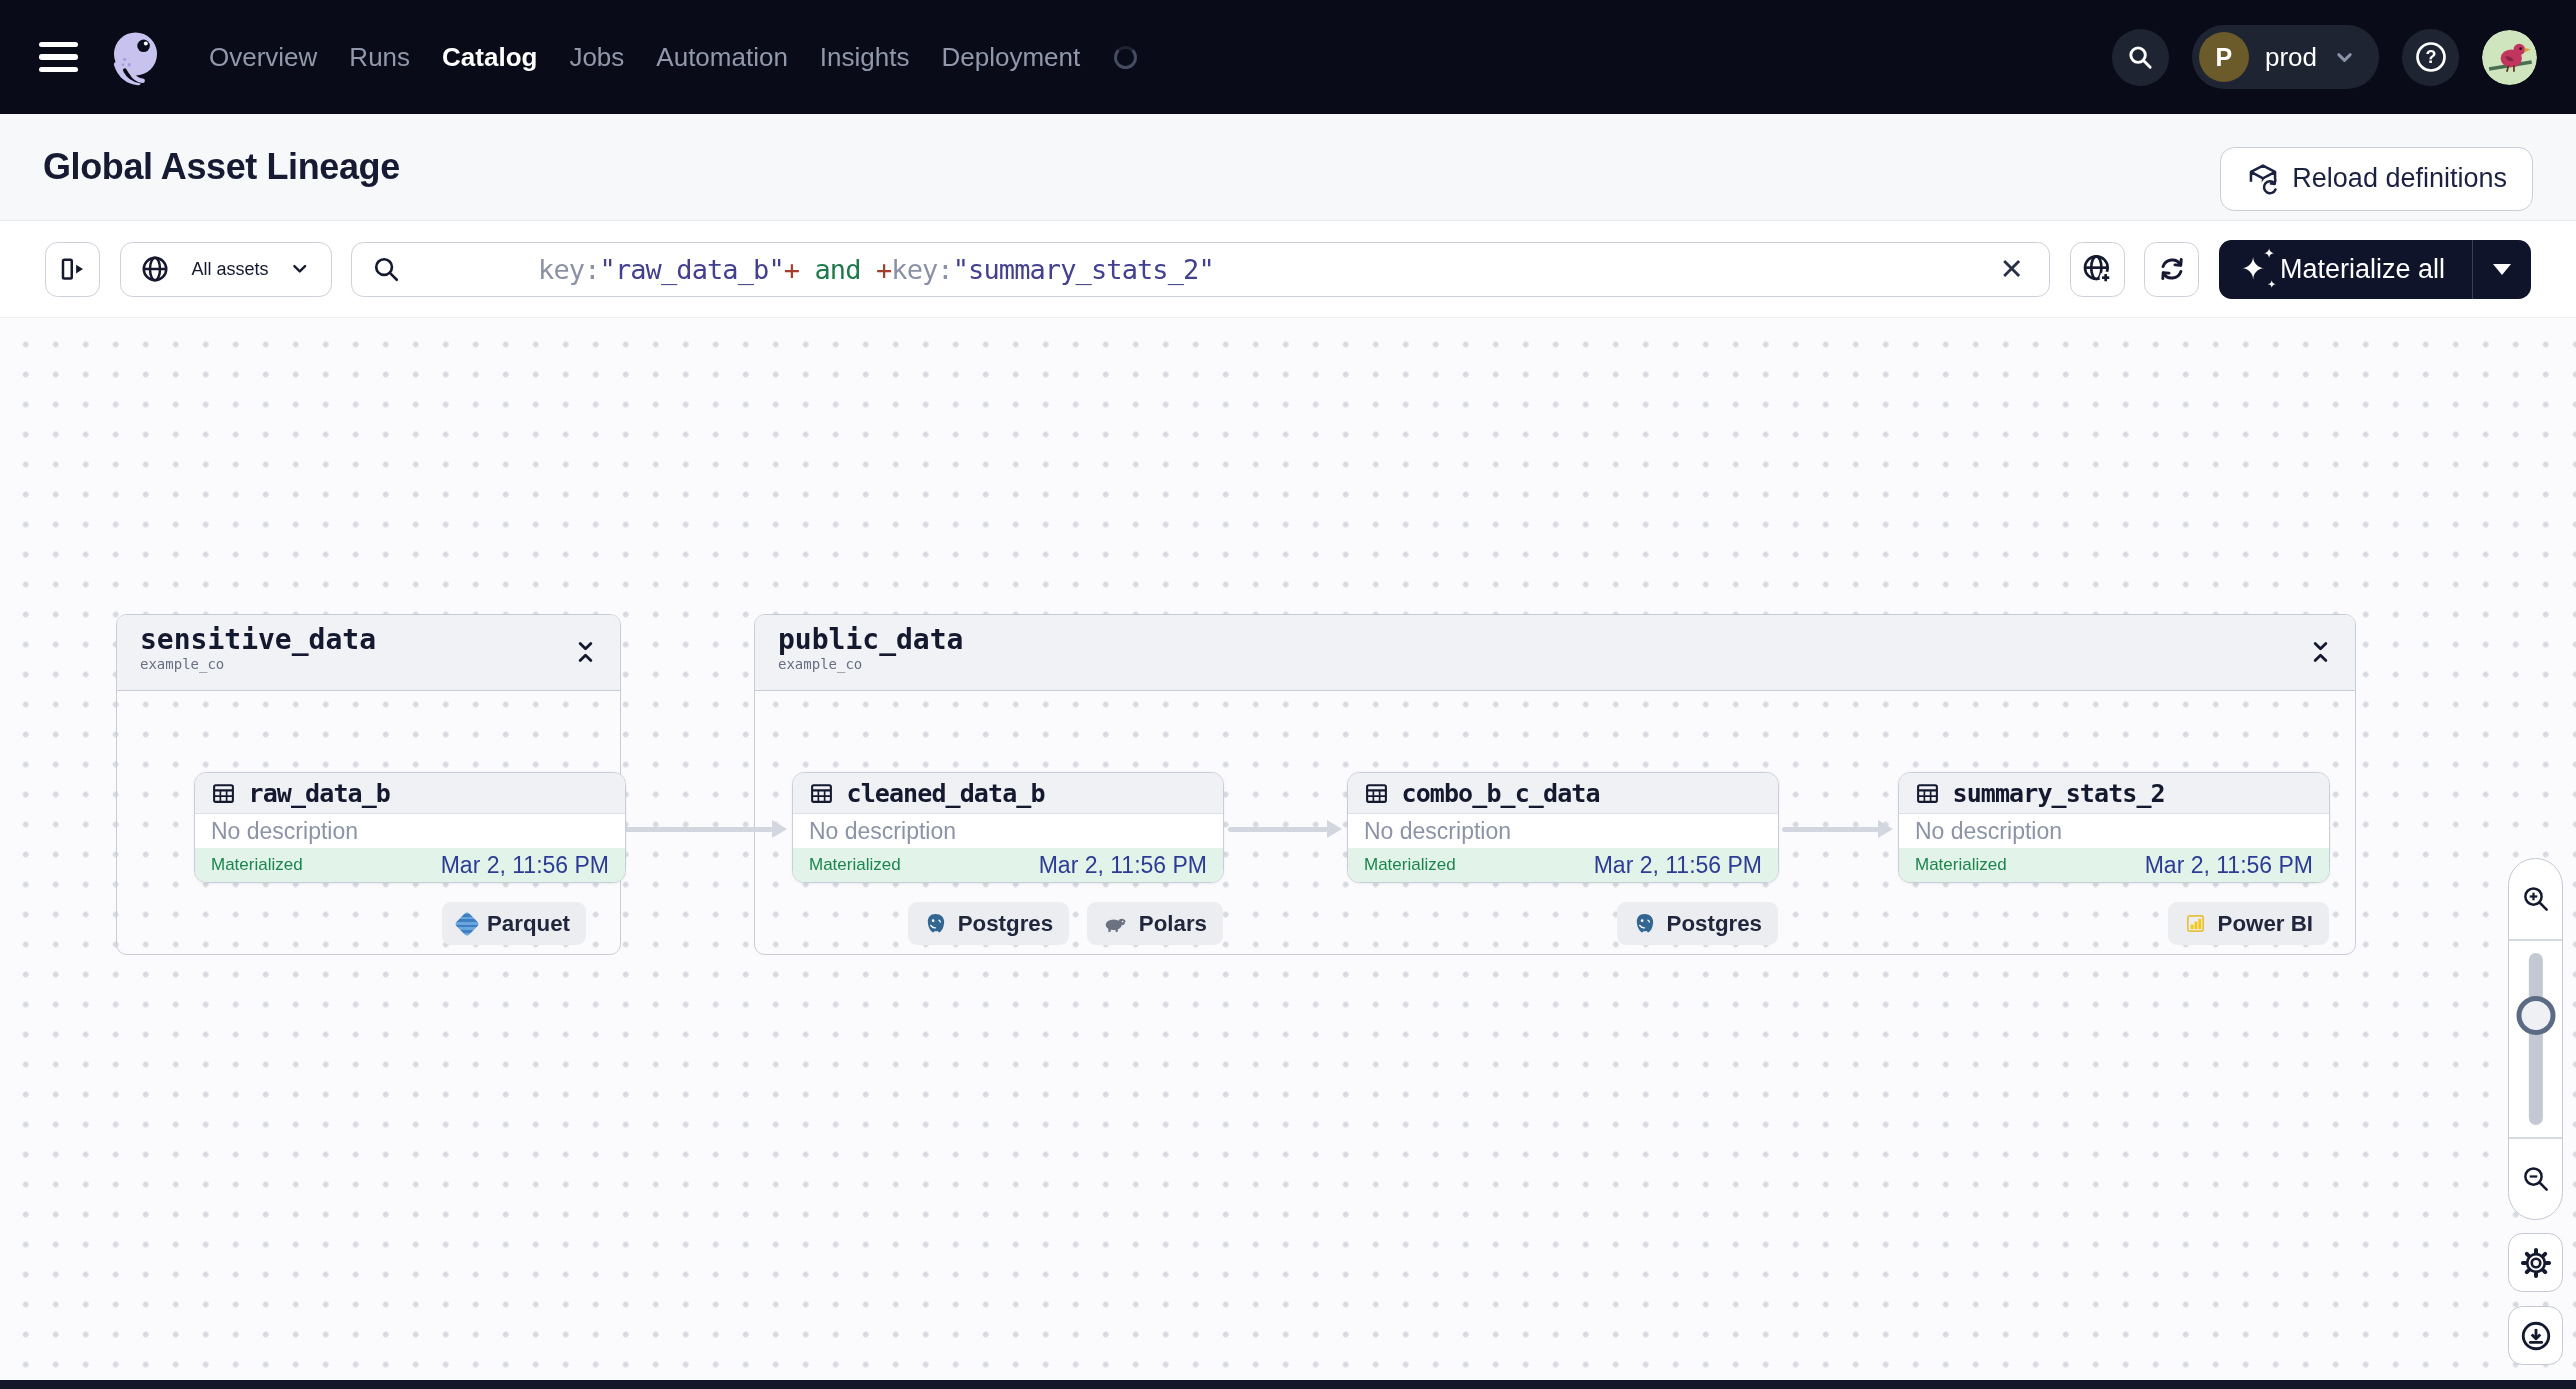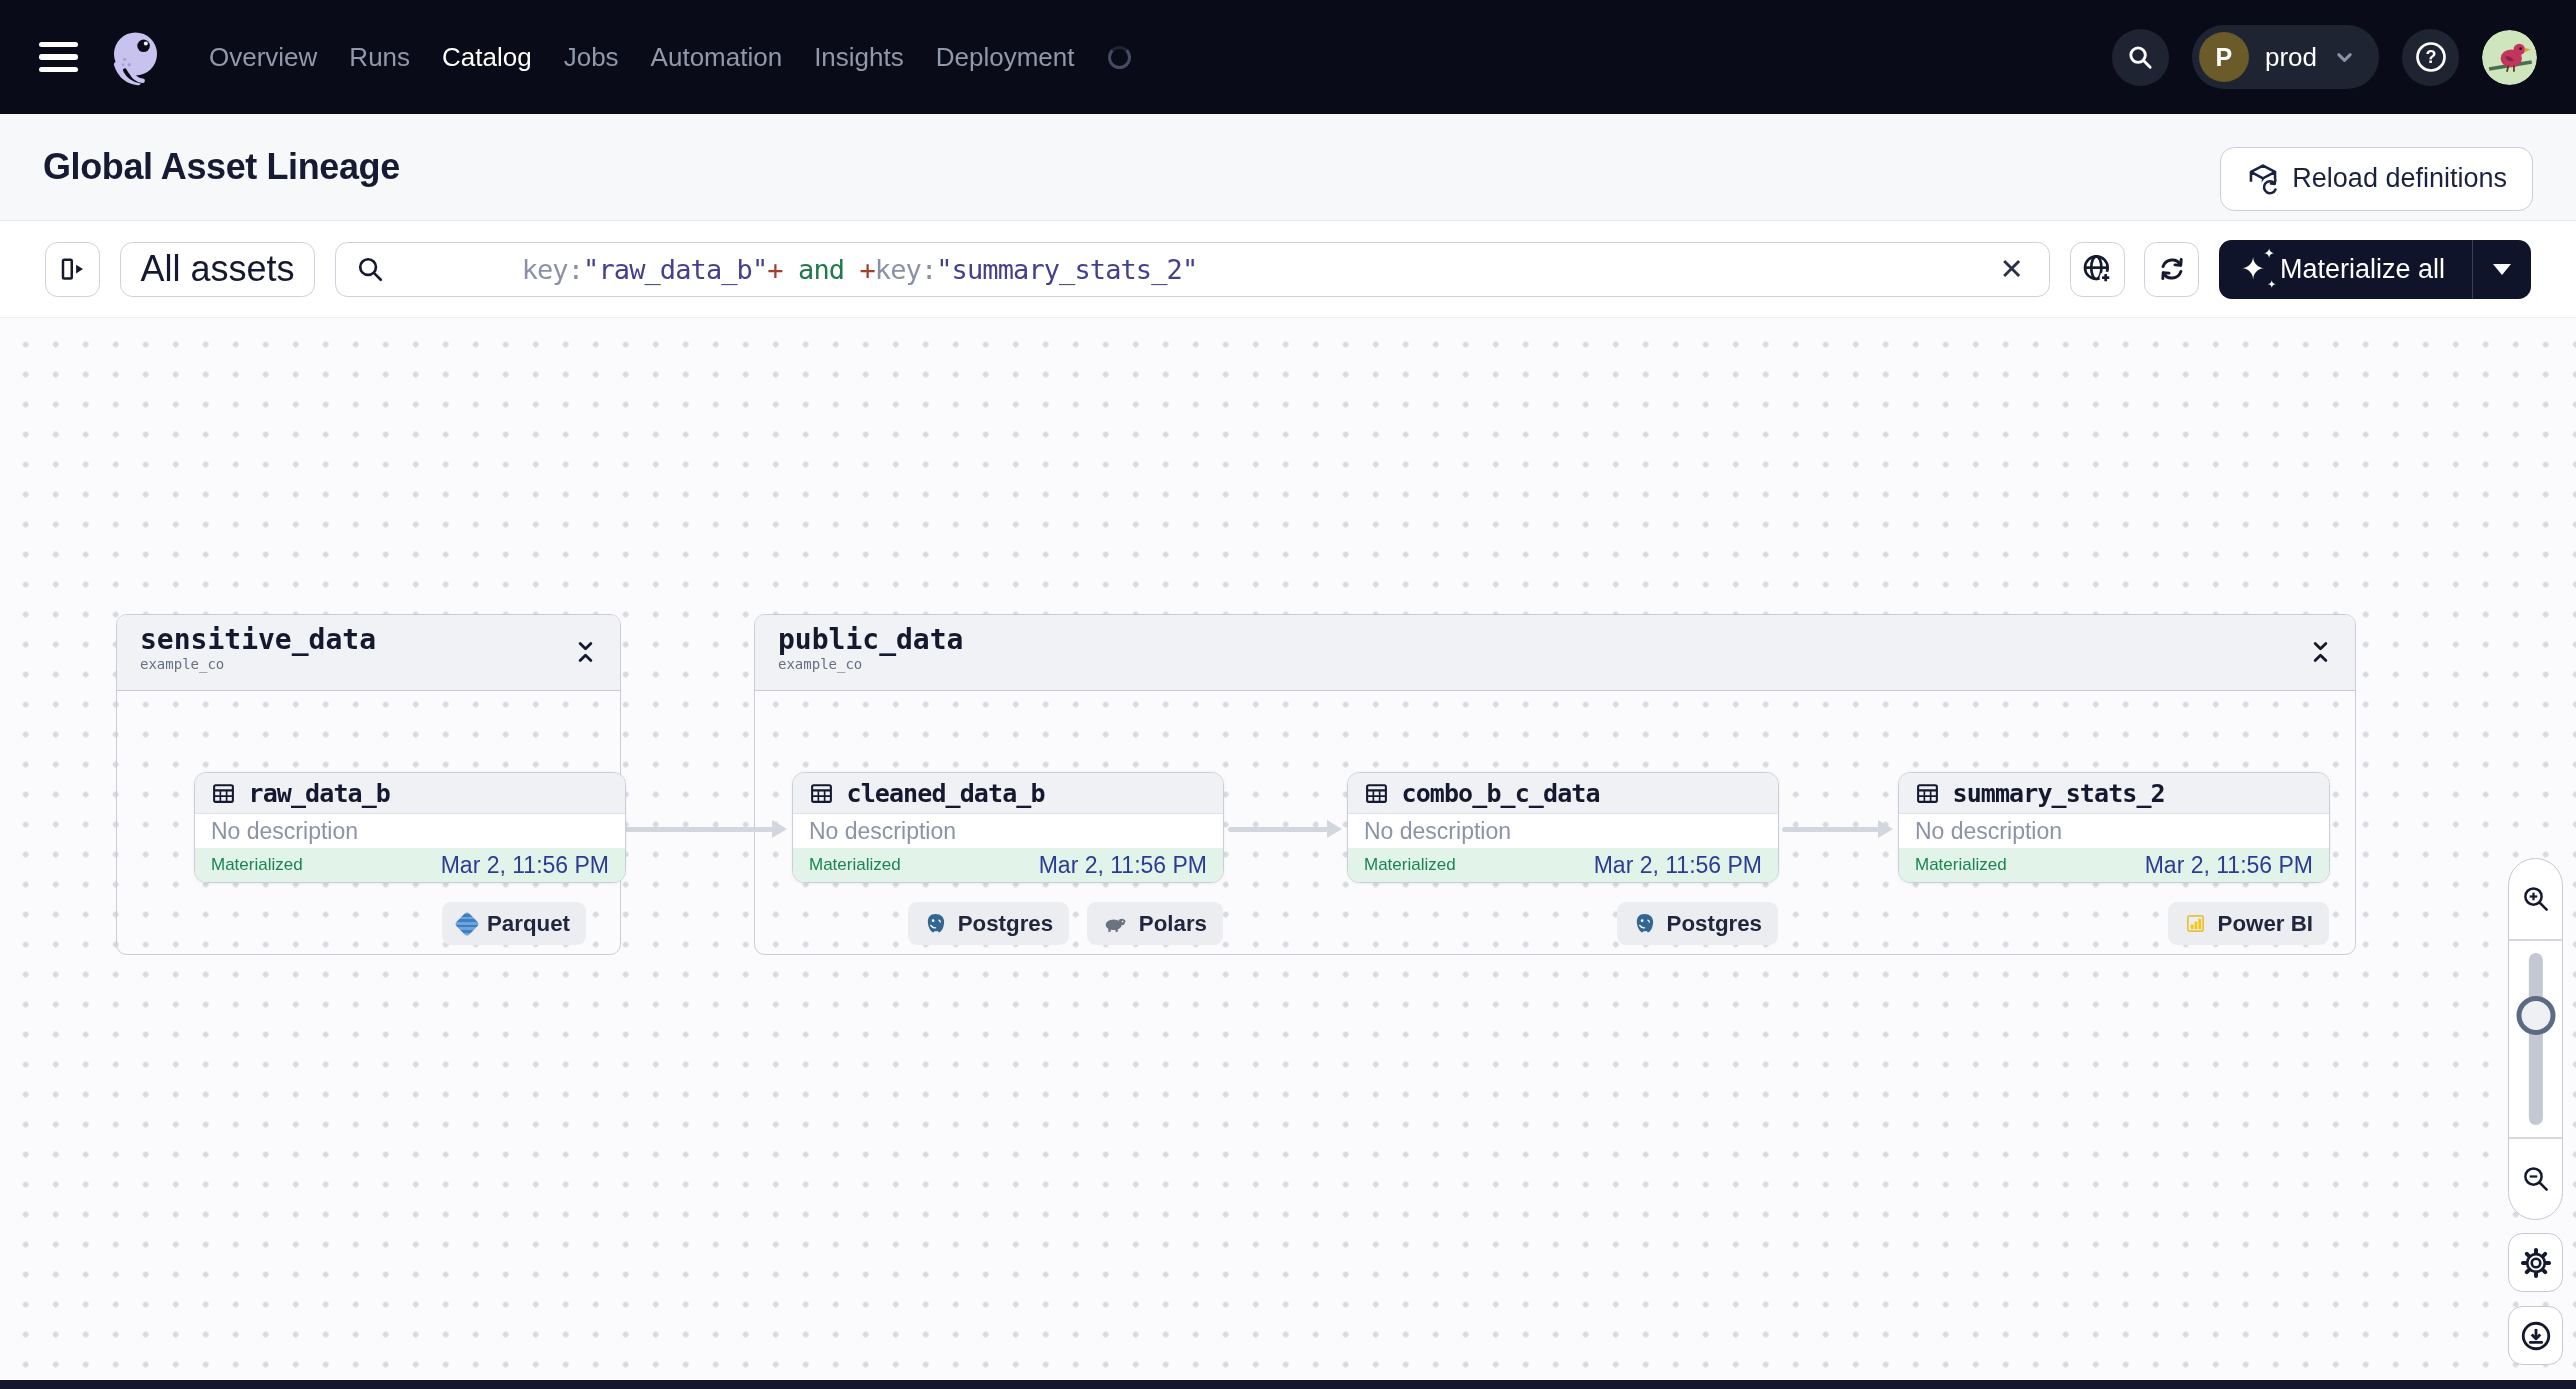--- a/index.html
+++ b/index.html
@@ -13,21 +13,21 @@
   
   .topnav {
     position: absolute; top:0; left:0; right:0; height:114px;
     background:#090b18; display:flex; align-items:center; padding:0 39px; z-index:40;
   }
   .hamburger { width:39px; height:30px; display:flex; flex-direction:column; justify-content:space-between; cursor:pointer; }
   .hamburger span { display:block; height:5.4px; background:#ffffff; border-radius:2.7px; }
   .nav-logo { width:61px; height:61px; margin-left:27px; }
   .nav-links { display:flex; align-items:center; gap:32px; margin-left:43px; }
   .nav-link { font-size:26px; color:#9198ab; cursor:pointer; }
-  .nav-link.active { color:#ffffff; font-weight:normal; }
+  .nav-link.active { color:#ffffff; font-weight:bold; }
   .nav-spinner { width:23px; height:23px; border:3.6px solid #454b61; border-top-color:#20242f; border-radius:50%; margin-left:1.8px; }
   .nav-right { margin-left:auto; display:flex; align-items:center; gap:23px; }
   .nav-circle-btn { width:57px; height:57px; border-radius:50%; background:#1f2433; display:flex; align-items:center; justify-content:center; cursor:pointer; }
   .deploy-pill { height:64px; border-radius:32px; background:#1f2433; display:flex; align-items:center; gap:16px; padding:0 23px 0 7.2px; cursor:pointer; }
   .deploy-avatar { width:50px; height:50px; border-radius:50%; background:#6b5a2a; color:#fff; font-size:25px; font-weight:bold; display:flex; align-items:center; justify-content:center; }
   .deploy-label { color:#ffffff; font-size:26px; }
   .user-avatar { width:55px; height:55px; border-radius:50%; overflow:hidden; cursor:pointer; }
 
   
   .page-header {
@@ -43,21 +43,21 @@
 
   
   .toolbar {
     position:absolute; top:221px; left:0; right:0; height:97px; background:#ffffff;
     display:flex; align-items:center; gap:19.7px; padding:0 45px; border-bottom:1.8px solid #eceef2; z-index:30;
   }
   .tool-btn {
     height:55px; min-width:55px; background:#fff; border:1.8px solid #ccd1dc; border-radius:12.5px;
     display:flex; align-items:center; justify-content:center; cursor:pointer; padding:0 9px;
   }
-  .scope-btn { gap:30px; padding:0 19.7px; font-size:36px; color:#14192f;flex-direction:column; }
+  .scope-btn { gap:21px; padding:0 19.7px; font-size:18px; color:#14192f; }
   .searchbox {
     flex:1; height:55px; border:1.8px solid #ccd1dc; border-radius:12.5px; background:#fff;
     display:flex; align-items:center; padding:0 19.7px; gap:14.3px;
   }
   .query { font-size:27px; letter-spacing:-0.9px; white-space:pre; }
   .clear-x { margin-left:auto; font-size:29px; color:#2a3045; cursor:pointer; padding:0 5.4px; }
   .materialize-split { height:59px; display:flex; border-radius:12.5px; overflow:hidden; cursor:pointer; }
   .materialize-main { background:#10142a; color:#fff; font-size:27px; display:flex; align-items:center; gap:14.3px; padding:0 27px 0 21.5px; }
   .materialize-caret { background:#10142a; width:59px; display:flex; align-items:center; justify-content:center; border-left:1.8px solid #3a3f55; }
   .caret-down { width:0; height:0; border-left:9.8px solid transparent; border-right:9.8px solid transparent; border-top:11.6px solid #ffffff; }

